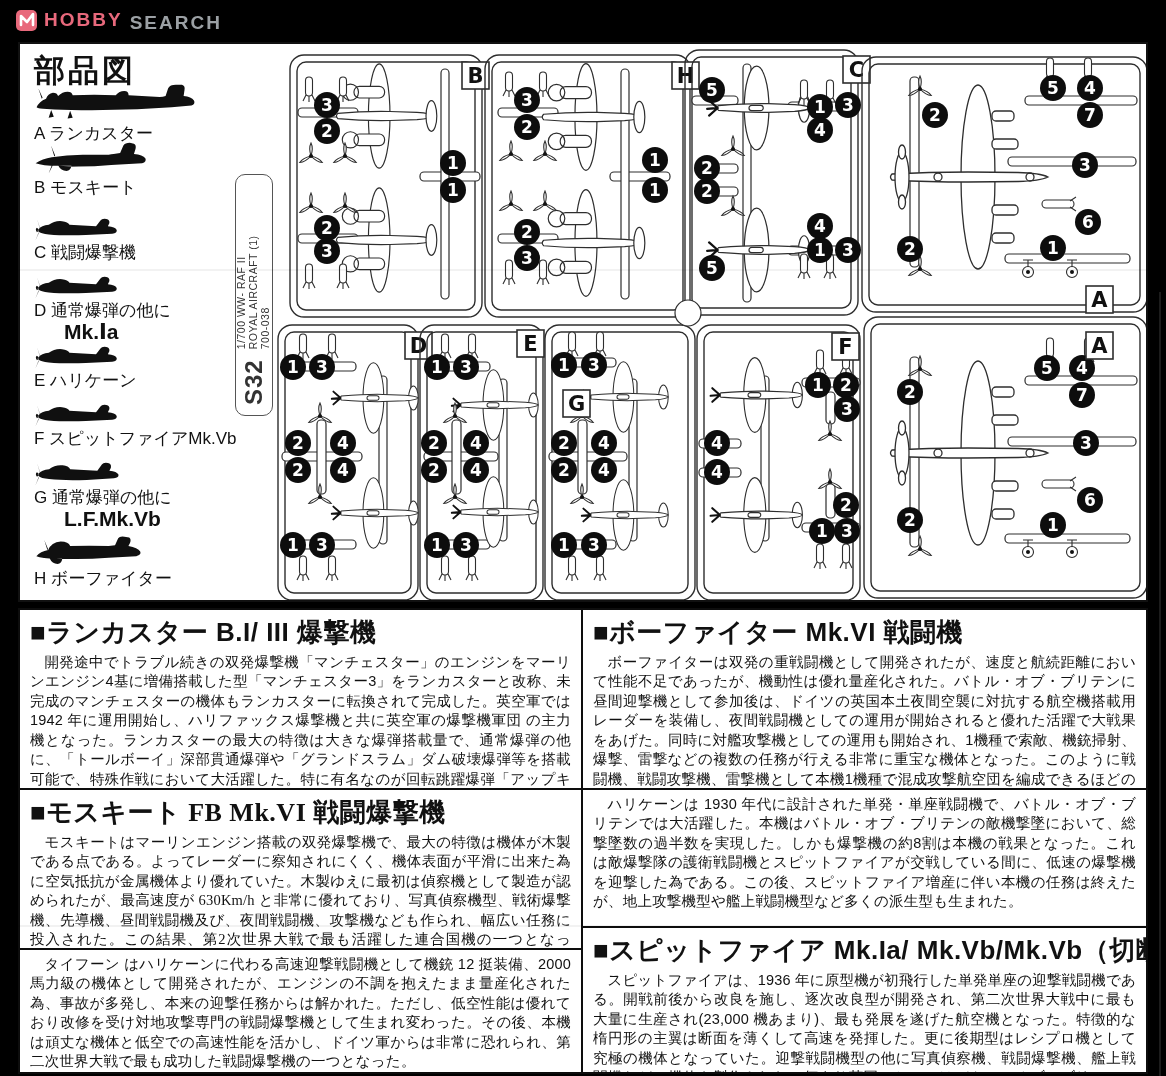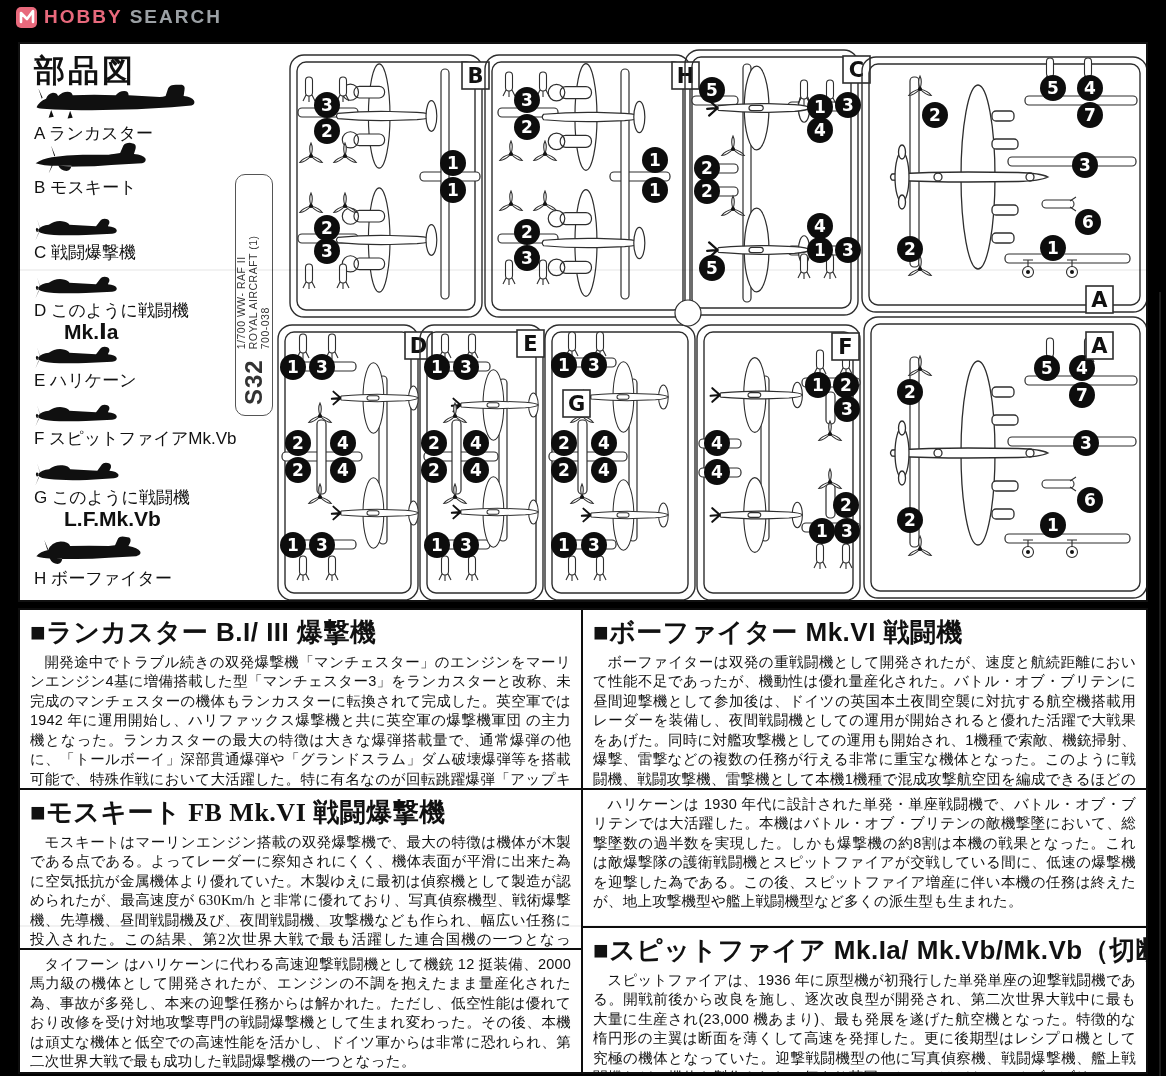--- a/index.html
+++ b/index.html
@@ -57,21 +57,21 @@
 
 <div class="page">
 
   <div class="logo">
     <div class="logo-icon" id="logo-icon" style="background: rgb(232, 105, 124);">
       <svg width="20" height="20" viewBox="0 0 20 20">
         <path d="M4 15 V6 L10 12 L16 4 V15" stroke="#fff" stroke-width="2.6" fill="none" stroke-linejoin="round" stroke-linecap="round"></path>
       </svg>
     </div>
     <span class="logo-word" id="logo-w1" style="color: rgb(232, 105, 124);">HOBBY</span>
-    <span class="logo-word" id="logo-w2" style="color: rgb(155, 160, 164);">SEARCH</span>
+    <span class="logo-word" id="logo-w2" style="color: rgb(155, 160, 164); margin-top: 6px;">SEARCH</span>
   </div>
 
   <div class="parts-box">
     <svg class="sprue-svg" id="sprue-svg" width="1126" height="556" viewBox="0 0 1126 556">
       <defs>
         <symbol id="sym-fighter-top" overflow="visible">
           <g fill="#fff" stroke="#2e2e2e" stroke-width="1.3">
             <ellipse cx="-12" cy="0" rx="13" ry="44"></ellipse>
             <ellipse cx="38" cy="0" rx="6" ry="15"></ellipse>
             <path d="M-52,-2.5 Q-20,-5 0,-4.5 L28,-3.5 Q42,-2.5 44,0 Q42,2.5 28,3.5 L0,4.5 Q-20,5 -52,2.5 Q-55,0 -52,-2.5 Z"></path>
@@ -484,40 +484,40 @@
         <div class="ac-item">
           <svg width="96" height="25" viewBox="0 0 130 34" preserveAspectRatio="none">
             <use xlink:href="#sil-fighter"></use>
           </svg>
           <div class="ac-label">C 戦闘爆撃機</div>
         </div>
         <div class="ac-item">
           <svg width="96" height="25" viewBox="0 0 130 34" preserveAspectRatio="none">
             <use xlink:href="#sil-fighter"></use>
           </svg>
-          <div class="ac-label">D このように戦闘機</div>
+          <div class="ac-label">D 通常爆弾の他に</div>
           <div class="ac-label2">Mk.Ⅰa</div>
         </div>
         <div class="ac-item">
           <svg width="96" height="25" viewBox="0 0 130 34" preserveAspectRatio="none">
             <use xlink:href="#sil-fighter"></use>
           </svg>
           <div class="ac-label">E ハリケーン</div>
         </div>
         <div class="ac-item">
           <svg width="96" height="25" viewBox="0 0 130 34" preserveAspectRatio="none">
             <use xlink:href="#sil-fighter"></use>
           </svg>
           <div class="ac-label">F スピットファイアMk.Vb</div>
         </div>
         <div class="ac-item">
           <svg width="98" height="26" viewBox="0 0 130 34" preserveAspectRatio="none">
             <use xlink:href="#sil-fighter"></use>
           </svg>
-          <div class="ac-label">G このように戦闘機</div>
+          <div class="ac-label">G 通常爆弾の他に</div>
           <div class="ac-label2">L.F.Mk.Vb</div>
         </div>
         <div class="ac-item">
           <svg width="118" height="31" viewBox="0 0 150 40" preserveAspectRatio="none">
             <use xlink:href="#sil-beau"></use>
           </svg>
           <div class="ac-label">H ボーファイター</div>
         </div>
       </div>
 

